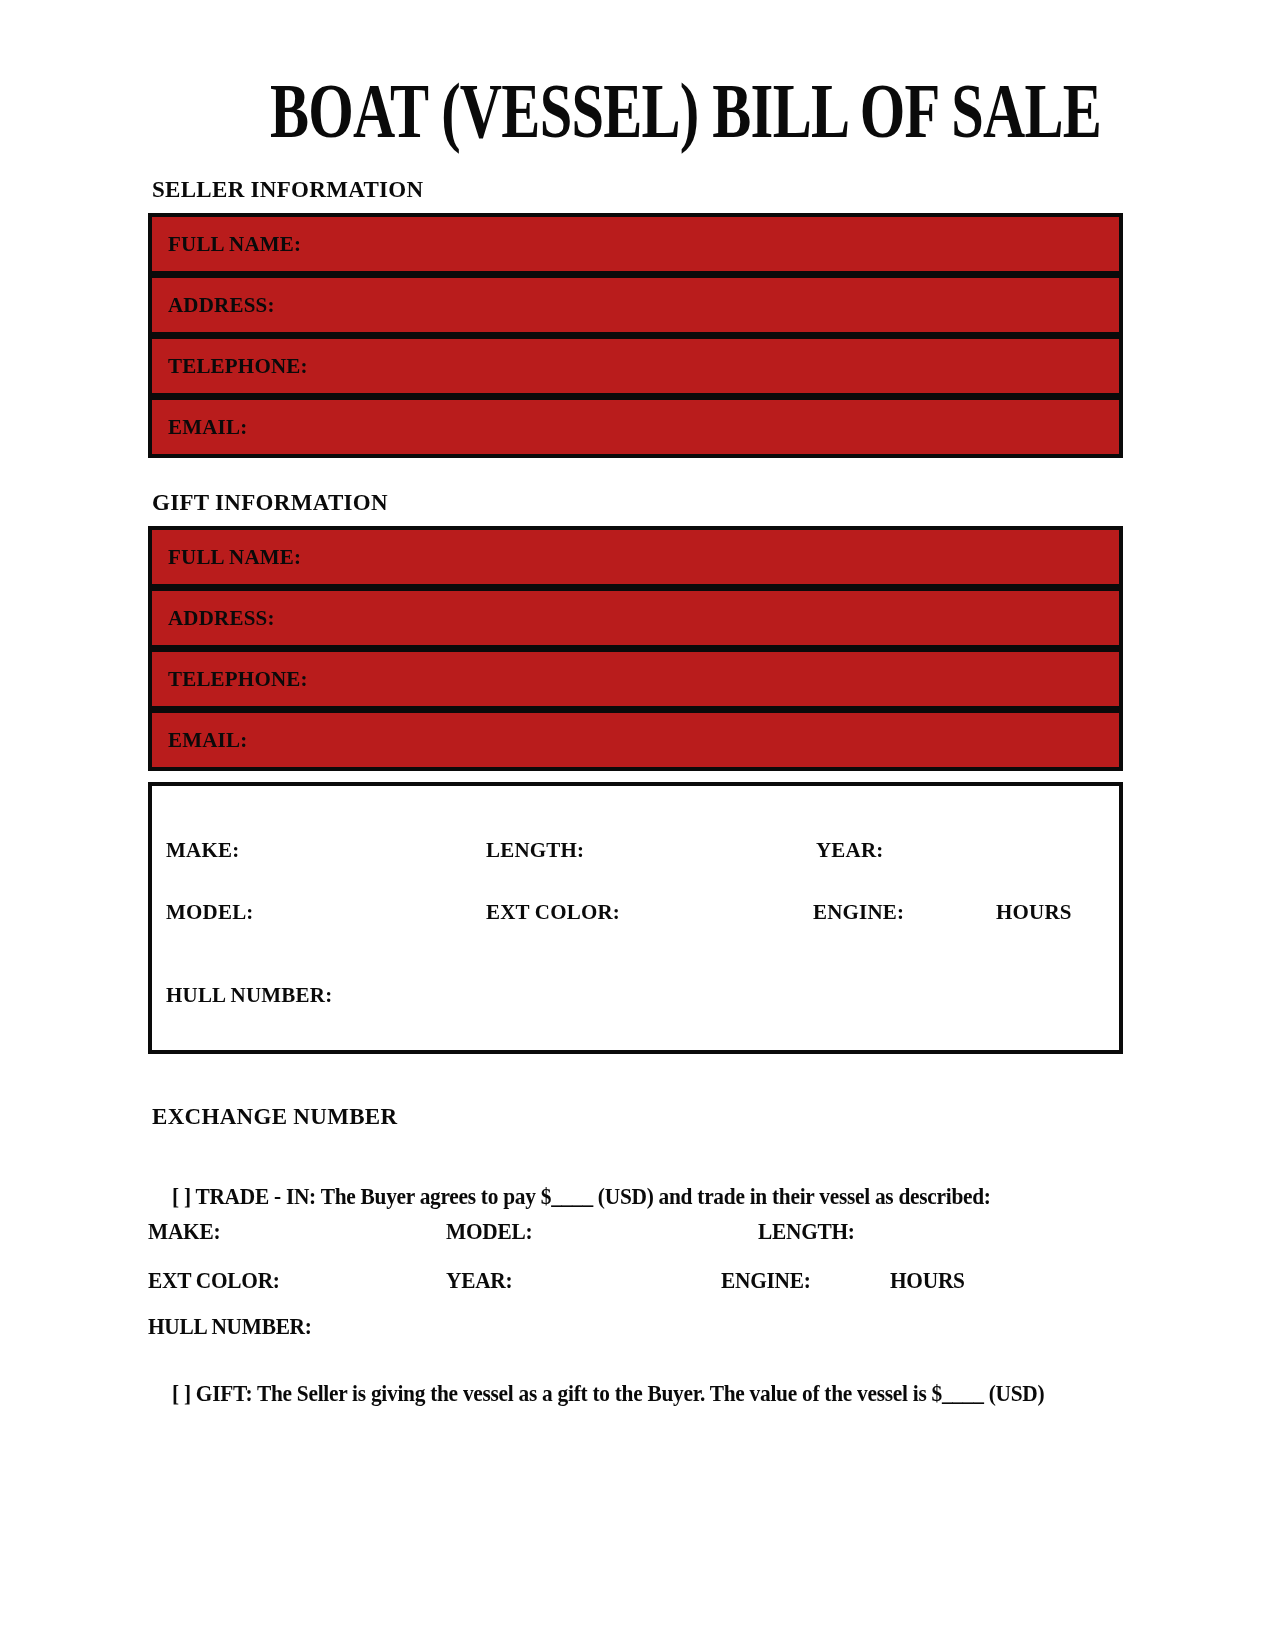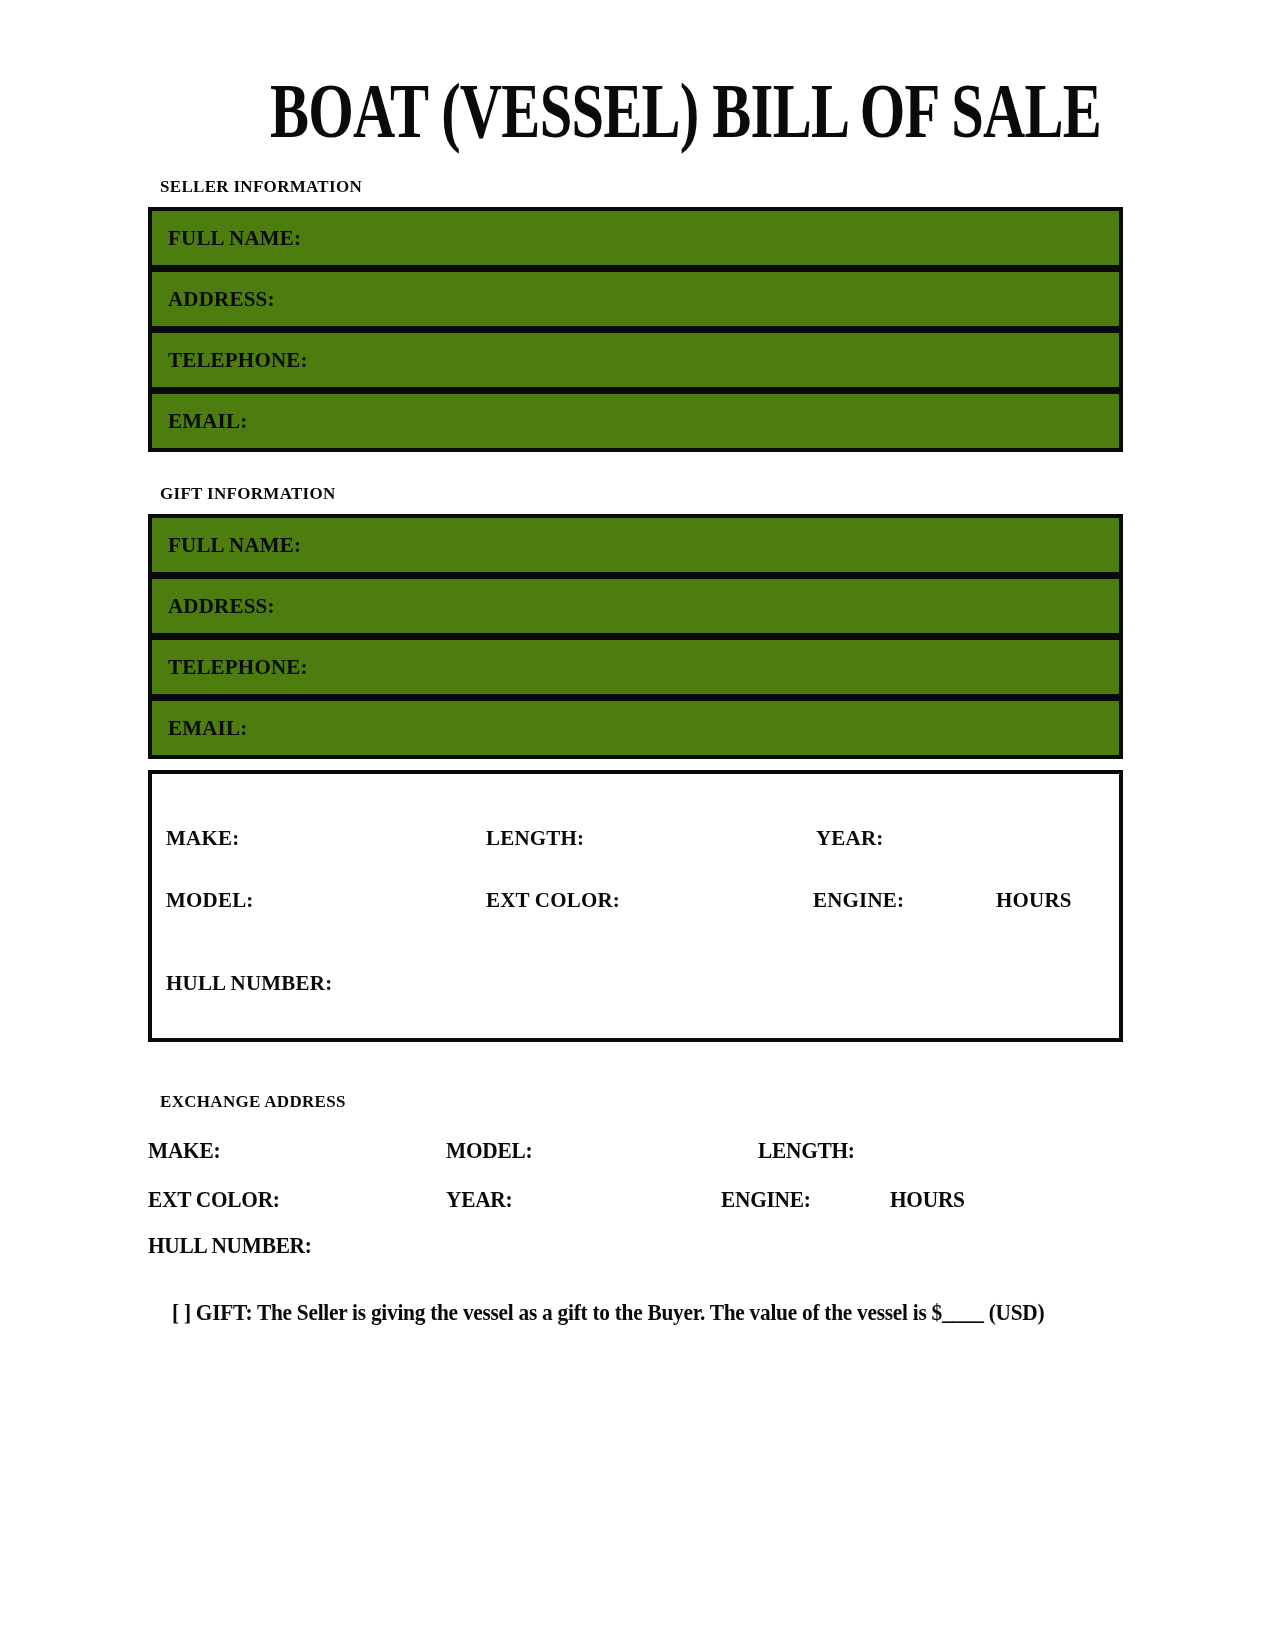--- a/index.html
+++ b/index.html
@@ -24,39 +24,39 @@
     text-align: center;
     font-size: 78px;
     font-weight: bold;
     line-height: 0.9;
     letter-spacing: -1px;
     white-space: nowrap;
     transform: scaleX(0.75);
     transform-origin: center top;
   }
   .sec-heading {
-    margin: 12px;
-    font-size: 17px;
+    margin: 4px;
+    font-size: 23px;
     font-weight: bold;
     letter-spacing: 0.3px;
     line-height: 1;
   }
   #seller-heading   { margin-top: 32px; }
   #buyer-heading    { margin-top: 33px; }
   #vessel-heading   { margin-top: 38px; }
   #exchange-heading { margin-top: 51px; }
 
   .fieldbox { margin-top: 12px; }
   .frow {
     border: 4px solid #0a0a0a;
     height: 62px;
     display: flex;
     align-items: center;
     padding-left: 16px;
-    background: #4d7c0f;
+    background: #b91c1c;
   }
   .frow + .frow { margin-top: -1px; text-align: center; }
 
   .label {
     font-size: 21px;
     font-weight: bold;
     letter-spacing: 0.2px;
     line-height: 1;
   }
 
@@ -159,23 +159,26 @@
         <span class="label" style="left:14px;">MODEL:</span>
         <span class="label" style="left:334px;">EXT COLOR:</span>
         <span class="label" style="left:661px;">ENGINE:</span>
         <span class="label" style="left:844px;">HOURS</span>
       </div>
       <div class="vrow" id="vessel-row3">
         <span class="label" style="left:14px;">HULL NUMBER:</span>
       </div>
     </div>
 
-    <h2 class="sec-heading" id="exchange-heading">EXCHANGE ADDRESS</h2>
-
-
+    <h2 class="sec-heading" id="exchange-heading">EXCHANGE NUMBER</h2>
+
+
+    <div class="xline" id="trade-line">
+      <span class="xscale"><span class="checkbox">[ ]</span><span> TRADE - IN: The Buyer agrees to pay $____ (USD) and trade in their vessel as described:</span></span>
+    </div>
 
     <div class="xrow" id="trade-row1">
       <span class="xlabel" style="left:0;">MAKE:</span>
       <span class="xlabel" style="left:298px;">MODEL:</span>
       <span class="xlabel" style="left:610px;">LENGTH:</span>
     </div>
 
     <div class="xrow" id="trade-row2">
       <span class="xlabel" style="left:0;">EXT COLOR:</span>
       <span class="xlabel" style="left:298px;">YEAR:</span>

